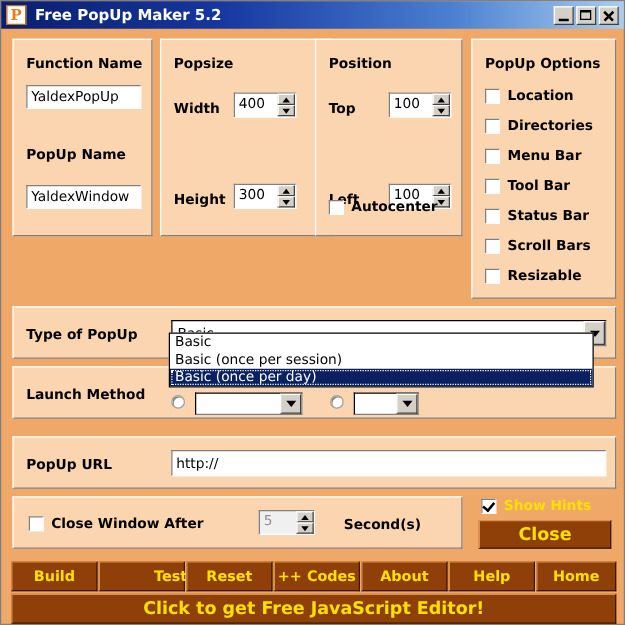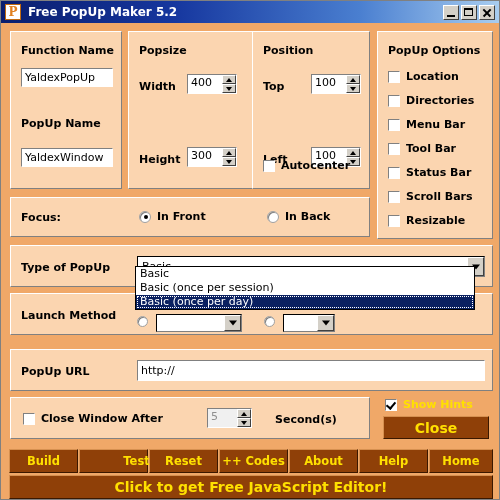--- a/index.html
+++ b/index.html
@@ -208,31 +208,20 @@
     <div class="cbrow" style="left:10px;top:158px;">
       <div class="cb"></div>
       <span class="lbl">Scroll Bars</span>
     </div>
     <div class="cbrow" style="left:10px;top:182px;">
       <div class="cb"></div>
       <span class="lbl">Resizable</span>
     </div>
   </div>
 
-  <div class="panel" style="left:9px;top:196px;width:360px;height:40px;">
-    <div class="lbl abs" style="left:10px;top:13px;">Focus:</div>
-    <div class="cbrow" style="left:128px;top:12px;">
-      <div class="rd on"></div>
-      <span class="lbl">In Front</span>
-    </div>
-    <div class="cbrow" style="left:256px;top:12px;">
-      <div class="rd"></div>
-      <span class="lbl">In Back</span>
-    </div>
-  </div>
 
   <div class="panel" style="left:9px;top:244px;width:483px;height:42px;">
     <div class="lbl abs" style="left:10px;top:15px;">Type of PopUp</div>
     <div class="combo" style="left:126px;top:10px;width:348px;height:21px;">
       <div class="ctext">Basic</div>
       <div class="cbtn"></div>
     </div>
   </div>
 
   <div class="panel" style="left:9px;top:292px;width:483px;height:42px;">

